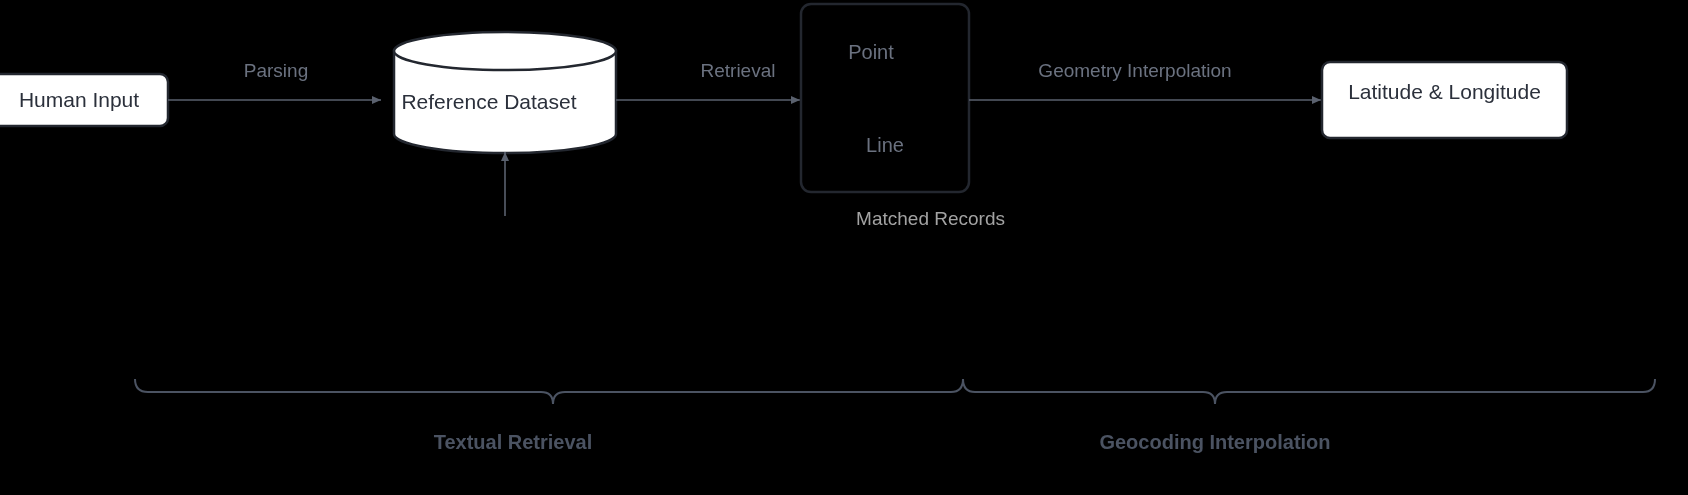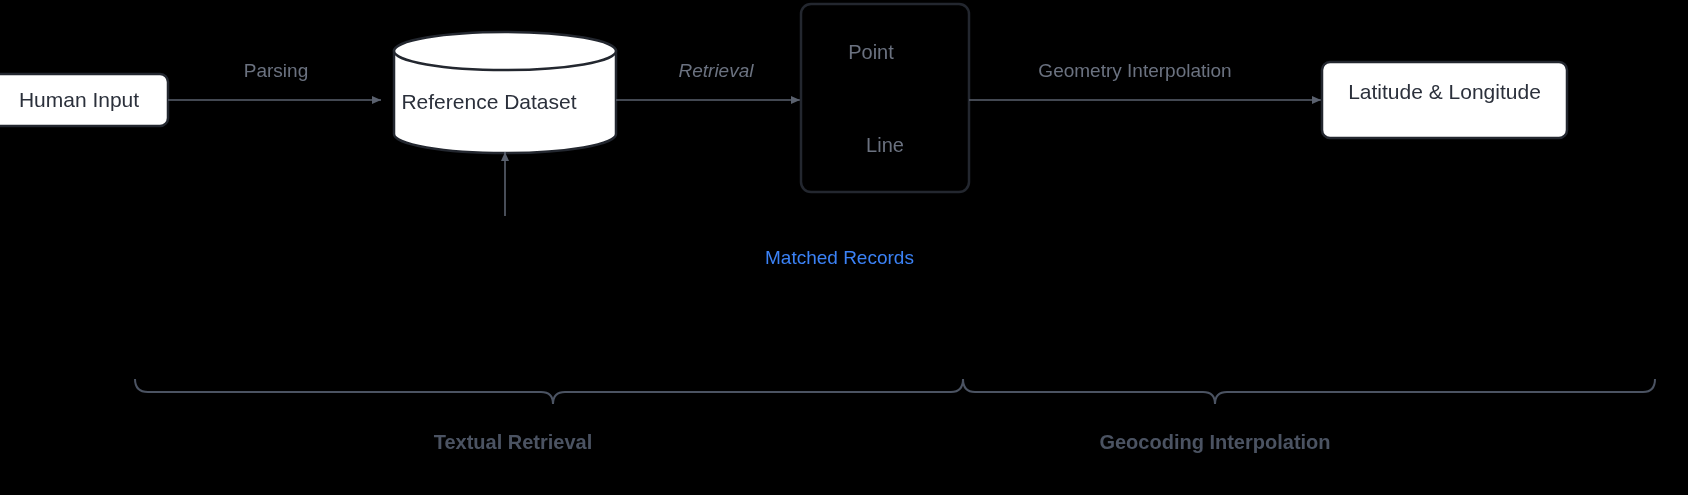--- a/index.html
+++ b/index.html
@@ -42,25 +42,24 @@
   }
   .stack-label {
     position: absolute;
     color: #6b7280;
     font-size: 20px;
     white-space: nowrap;
     text-align: center;
   }
   .caption-label {
     position: absolute;
-    color: #3b82f6;
+    color: #a3a3a3;
     font-size: 19px;
     white-space: nowrap;
-    text-align: left;
-    margin-top: 39px;
+    text-align: right;
   }
   .brace-label {
     position: absolute;
     color: #4b5362;
     font-size: 20px;
     font-weight: bold;
     white-space: nowrap;
     text-align: center;
   }
   .cyl-label {
@@ -127,21 +126,21 @@
       <path d="M963,379 Q963,392 975,392 L1203,392 Q1215,392 1215,404 Q1215,392 1227,392 L1643,392 Q1655,392 1655,379" fill="none" stroke="#4b5362" stroke-width="2"></path>
     </g>
   </svg>
 
   <div class="node-label box-white-text" style="left:-10px; top:74px; width:178px; height:52px;">Human Input</div>
 
   <div class="edge-label" style="left:176px; top:60px; width:200px;">Parsing</div>
 
   <div class="cyl-label" style="left:394px; top:90px; width:190px;">Reference Dataset</div>
 
-  <div class="edge-label" style="left:626px; top:60px; width:180px;font-style:italic;">Retrieval</div>
+  <div class="edge-label" style="left:648px; top:60px; width:180px;">Retrieval</div>
 
   <div class="stack-label" style="left:801px; top:41px; width:140px;">Point</div>
   <div class="stack-label" style="left:801px; top:134px; width:168px;">Line</div>
 
   <div class="caption-label" style="left:765px; top:208px; width:240px;">Matched Records</div>
 
   <div class="edge-label" style="left:1000px; top:60px; width:270px;">Geometry Interpolation</div>
 
   <div class="node-label box-white-text" style="left:1322px; top:62px; width:245px; height:60px;">Latitude &amp; Longitude</div>
 

